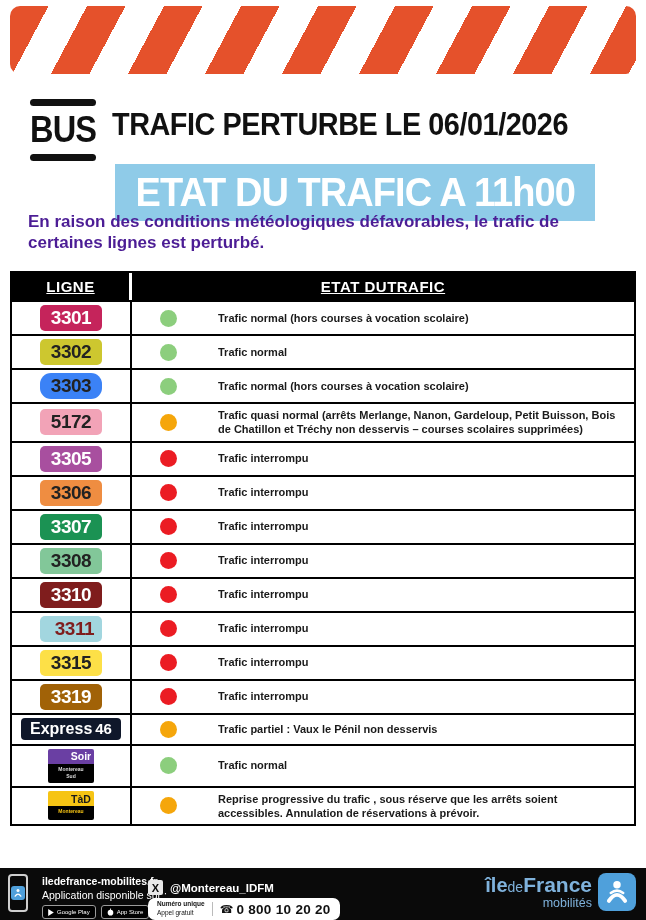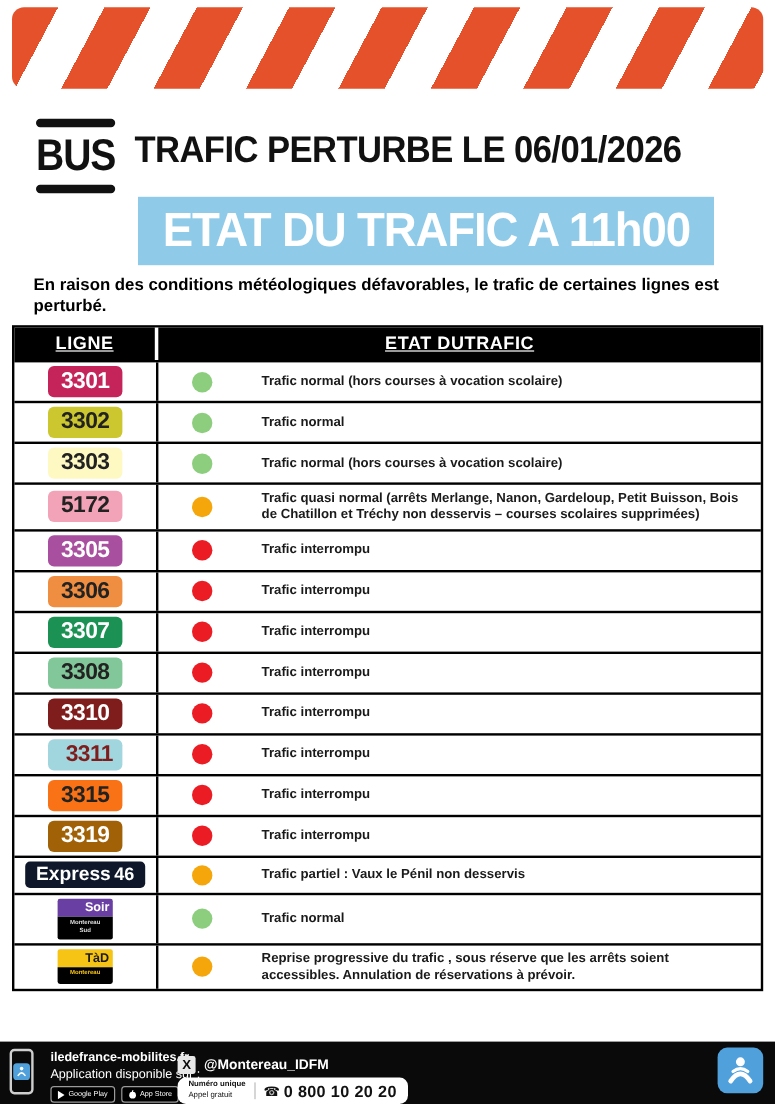--- a/index.html
+++ b/index.html
@@ -29,22 +29,22 @@
   .blue-banner{
     position:absolute;left:115px;top:164px;width:480px;height:57px;
     display:flex;align-items:center;justify-content:center;
   }
   .blue-banner span{
     color:#fff;font-weight:bold;font-size:40px;letter-spacing:-1px;white-space:nowrap;
     transform:scaleX(.95);
   }
   
   .intro{
-    position:absolute;left:28px;top:229px;width:606px;
-    font-size:14px;font-weight:bold;color:#000000;line-height:1.22;
+    position:absolute;left:28px;top:212px;width:606px;
+    font-size:17px;font-weight:bold;color:#4c1d95;line-height:1.22;
   }
   
   .traffic-table{
     position:absolute;left:10px;top:271px;width:626px;
     border:2px solid #000;box-sizing:border-box;background:#fff;
   }
   .thead{display:flex;height:27px;}
   .th{
     background:#000;color:#fff;font-weight:bold;font-size:15px;
     display:flex;align-items:center;justify-content:center;letter-spacing:.5px;text-decoration:underline;
@@ -169,21 +169,21 @@
           <div class="badge" style="background: rgb(205, 199, 47); color: rgb(34, 34, 34);">3302</div>
         </div>
     <div class="cell-status">
       <span class="dot" style="background: rgb(140, 206, 125);"></span>
       <span class="status-text">Trafic normal</span>
     </div>
   </div>
 
   <div class="trow">
     <div class="cell-line">
-          <div class="badge" style="background: #fef9c3; color: rgb(34, 34, 34);">3303</div>
+          <div class="badge" style="background: #3b82f6; color: rgb(34, 34, 34); border-radius: 11px;">3303</div>
         </div>
     <div class="cell-status">
       <span class="dot" style="background: rgb(140, 206, 125);"></span>
       <span class="status-text">Trafic normal (hors courses à vocation scolaire)</span>
     </div>
   </div>
 
   <div class="trow">
     <div class="cell-line">
           <div class="badge" style="background: rgb(242, 163, 183); color: rgb(34, 34, 34);">5172</div>
@@ -249,21 +249,21 @@
           <div class="badge" style="background: rgb(162, 214, 223); color: #7f1d1d; text-align: right;">3311</div>
         </div>
     <div class="cell-status">
       <span class="dot" style="background: rgb(235, 28, 35);"></span>
       <span class="status-text">Trafic interrompu</span>
     </div>
   </div>
 
   <div class="trow">
     <div class="cell-line">
-          <div class="badge" style="background: #f97316; color: rgb(34, 34, 34); text-align: center;">3315</div>
+          <div class="badge" style="background: #fde047; color: rgb(34, 34, 34); text-align: center;">3315</div>
         </div>
     <div class="cell-status">
       <span class="dot" style="background: rgb(235, 28, 35);"></span>
       <span class="status-text">Trafic interrompu</span>
     </div>
   </div>
 
   <div class="trow">
     <div class="cell-line">
           <div class="badge" style="background: #a16207; color: rgb(255, 255, 255);">3319</div>
@@ -355,20 +355,26 @@
   <div class="phone-pill">
     <div class="phone-labels">
       <div class="l1">Numéro unique</div>
       <div>Appel gratuit</div>
     </div>
     <div class="pill-divider"></div>
     <span class="phone-glyph">☎</span>
     <span class="phone-number">0 800 10 20 20</span>
   </div>
   <div class="brand">
+    <div class="brand-text">
+      <div class="brand-line1">
+        <span class="brand-ile">île</span><span class="brand-de">de</span><span class="brand-france">France</span>
+      </div>
+      <div class="brand-mob">mobilités</div>
+    </div>
     <div class="brand-square">
       <svg width="26" height="26" viewBox="0 0 16 16">
           <circle cx="8" cy="3.6" r="2.3" fill="#fff"></circle>
           <path d="M3 13.5 Q8 6 13 13.5" stroke="#fff" stroke-width="2.4" fill="none" stroke-linecap="round"></path>
           <path d="M4.2 8.6 Q8 5.6 11.8 8.6" stroke="#fff" stroke-width="1.6" fill="none" stroke-linecap="round"></path>
         </svg>
     </div>
   </div>
 </div>
 <div class="watermark">Lorem Ipsum</div>

